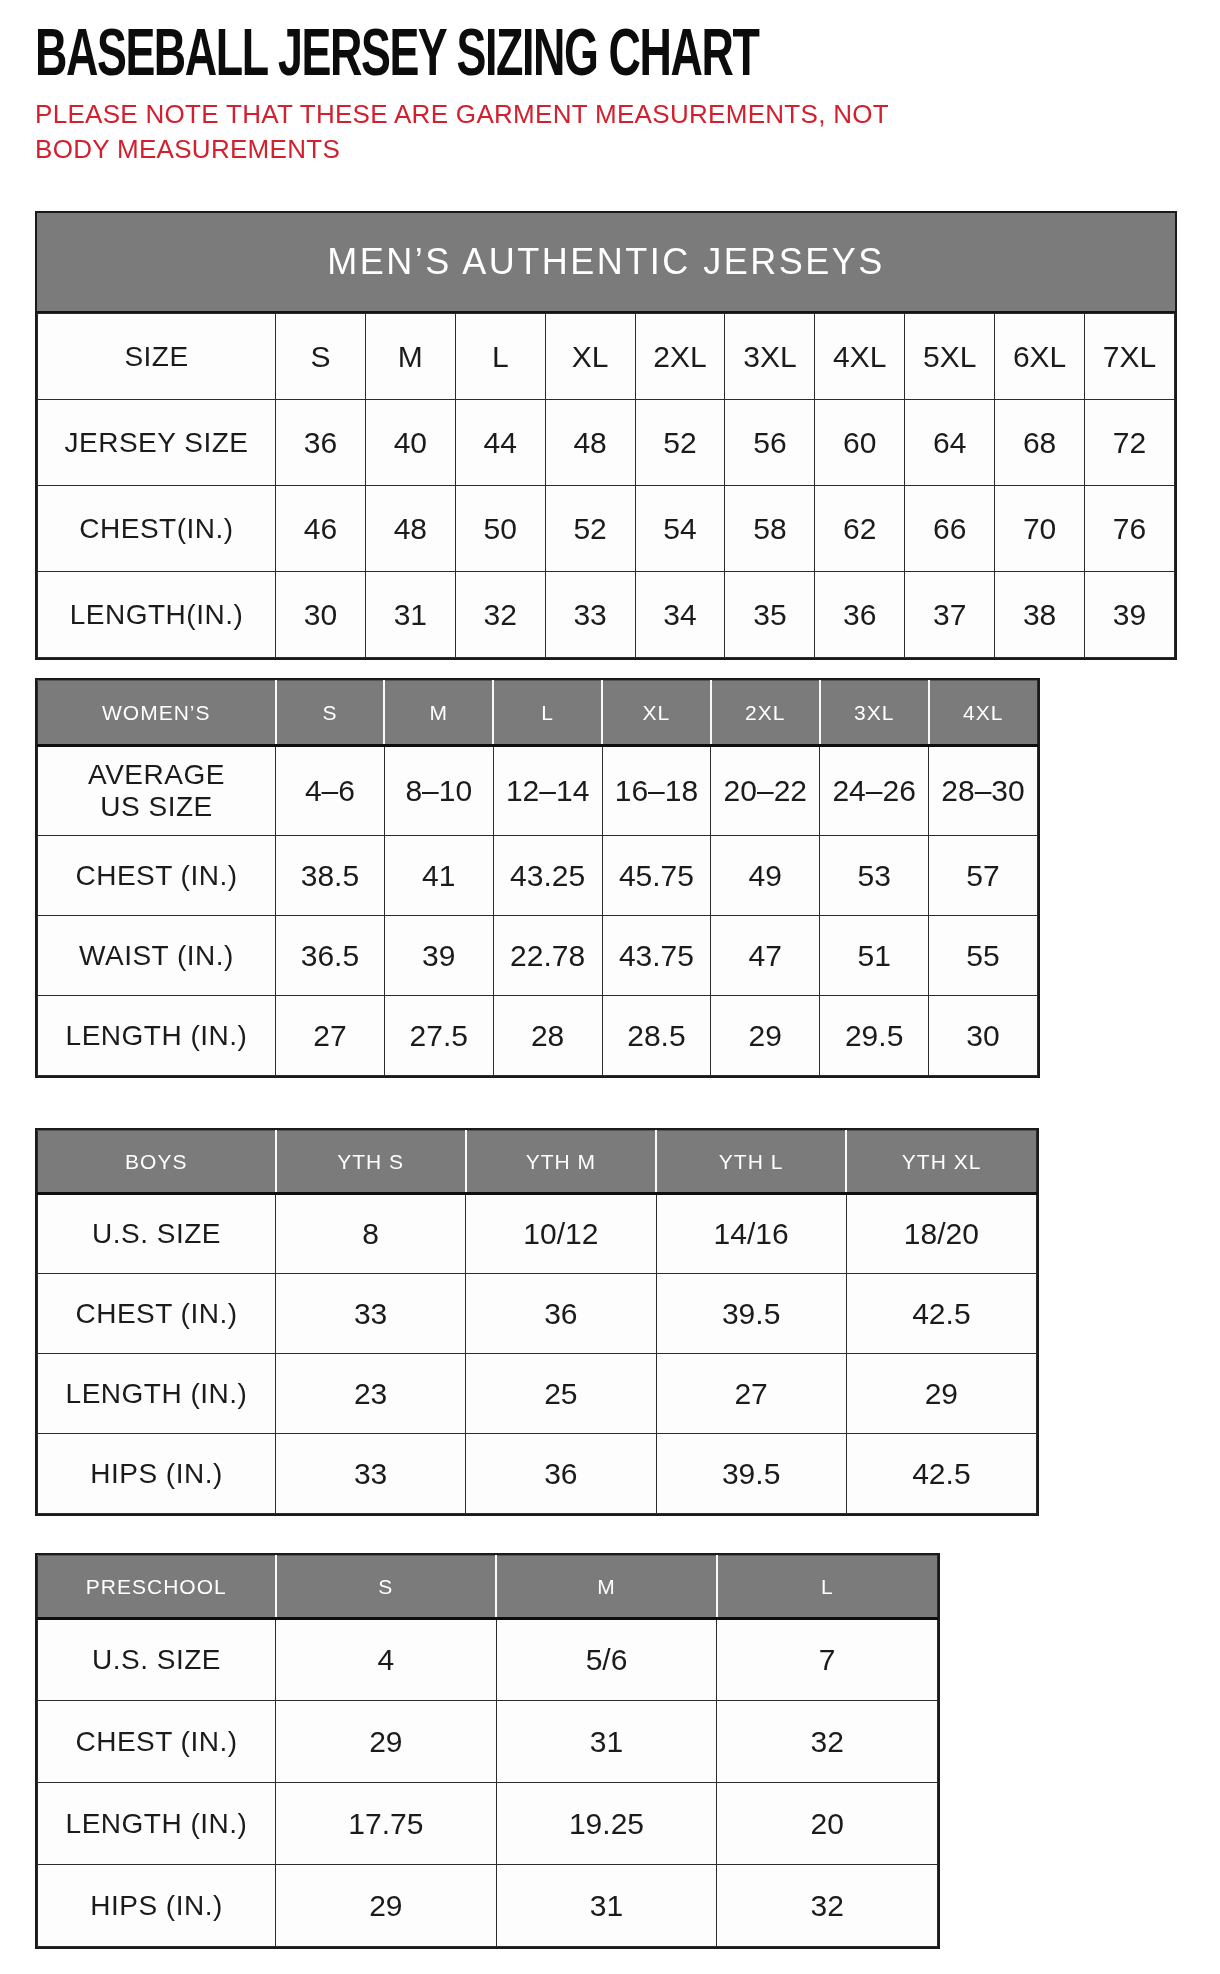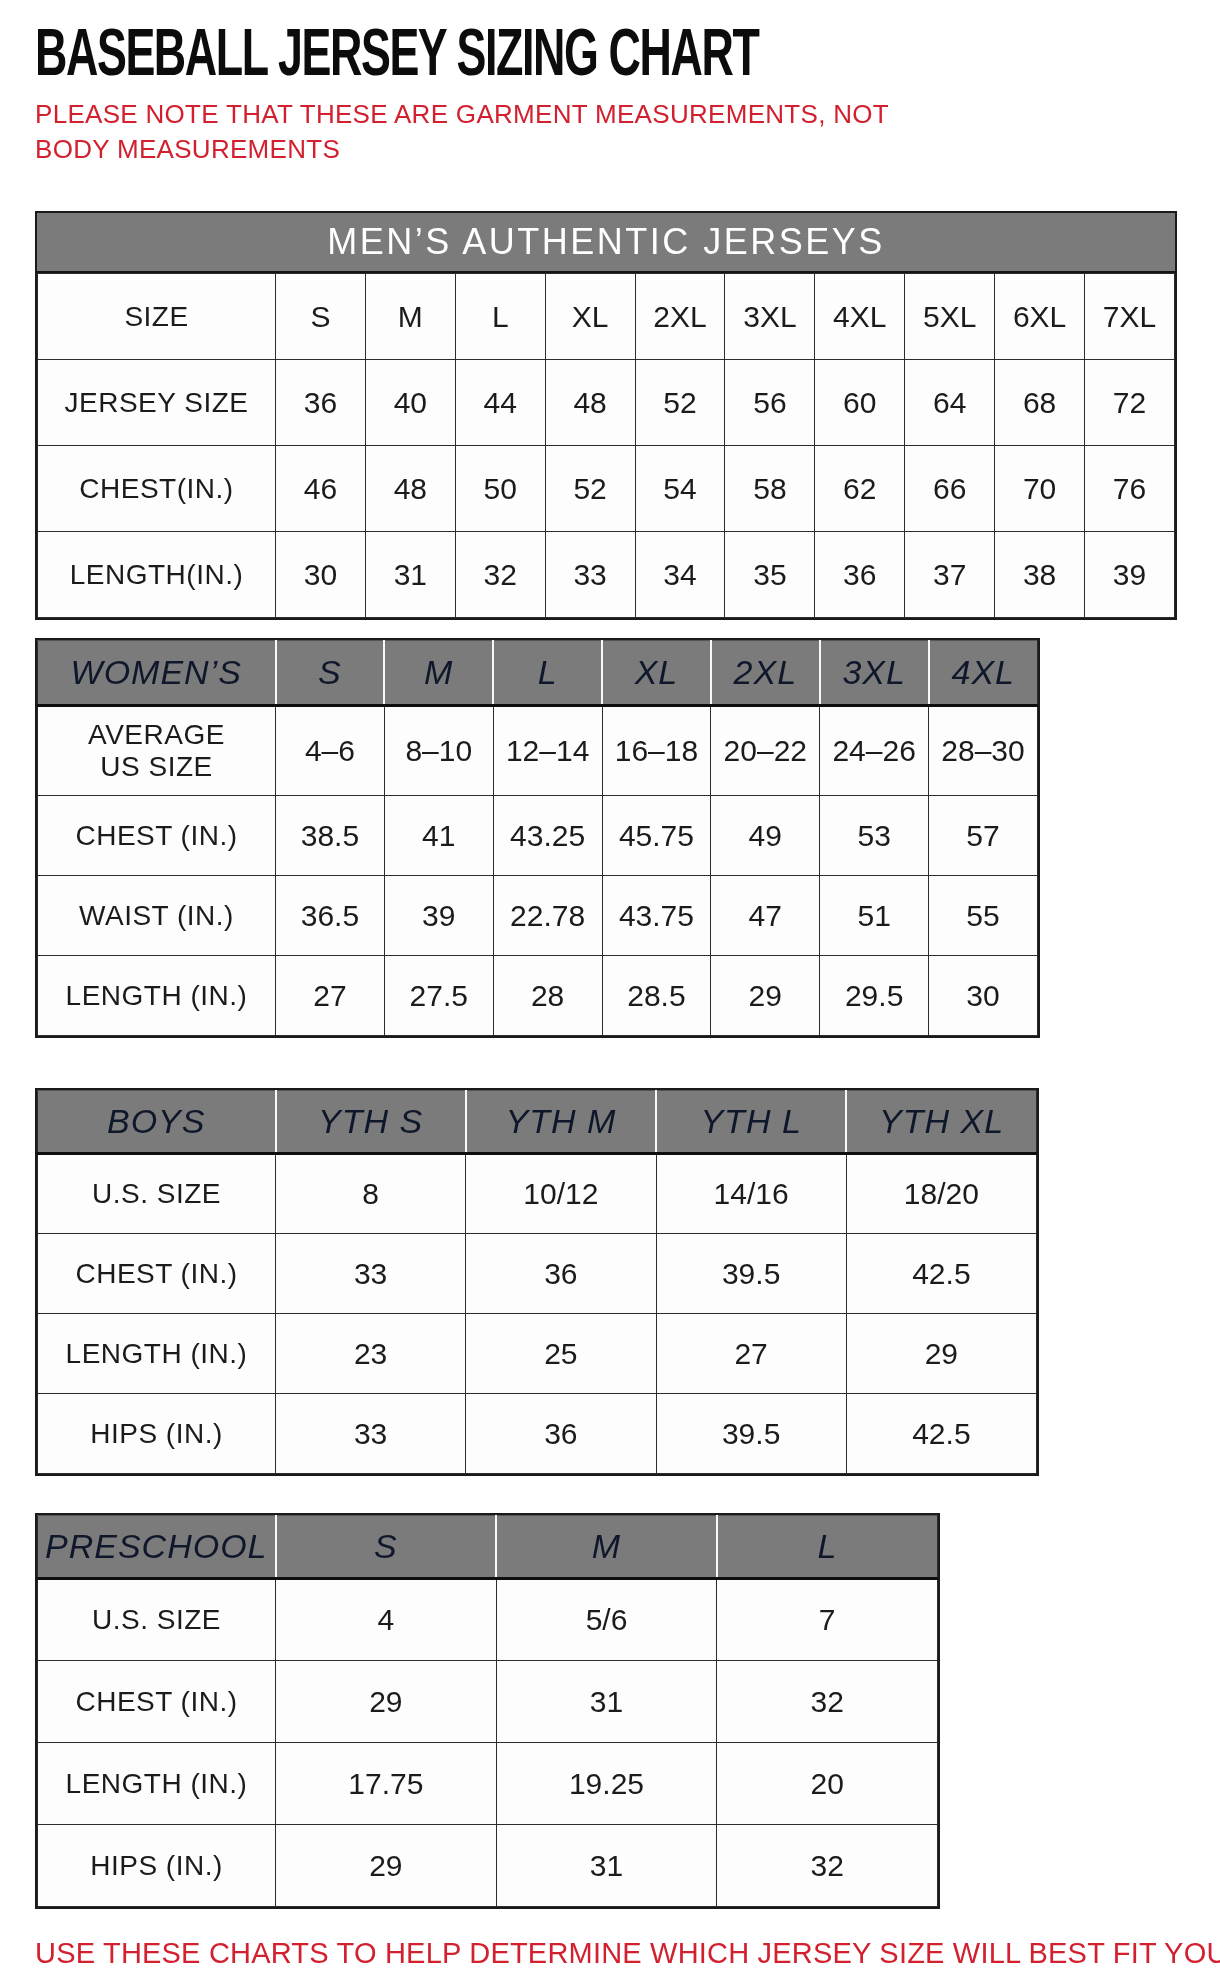--- a/index.html
+++ b/index.html
@@ -69,36 +69,35 @@
     padding:2px 4px;
   }
   .size-table td{ font-size:30px; }
   .size-table th.label{
     font-size:28px;
     white-space:pre-line;
     letter-spacing:0.5px;
   }
   .size-table th.gray{
     background:var(--header-gray);
-    color:#0f172a;
-    font-size:34px;
+    color:#ffffff;
+    font-size:21px;
     letter-spacing:1px;
     border-bottom:3px solid #0e0e0e;
     border-top:1px solid #555;
-    font-style:italic;
   }
   .size-table th.gray + th.gray{
     border-left:2px solid #f8f8f8;
   }
   col.label-col{ width:238px; }
 
   
   .mens{ width:1142px; margin-top:44px; }
   .mens tr{ height:86px; }
-  .mens .banner{ height:60px; }
+  .mens .banner{ height:100px; }
 
   .womens{ width:1005px; margin-top:18px; }
   .womens tr{ height:80px; }
   .womens tr.head{ height:65px; }
   .womens tr:nth-child(2){ height:90px;margin-left:9px; }
 
   .boys{ width:1004px; margin-top:50px; }
   .boys tr{ height:80px; }
   .boys tr.head{ height:63px; }
 

